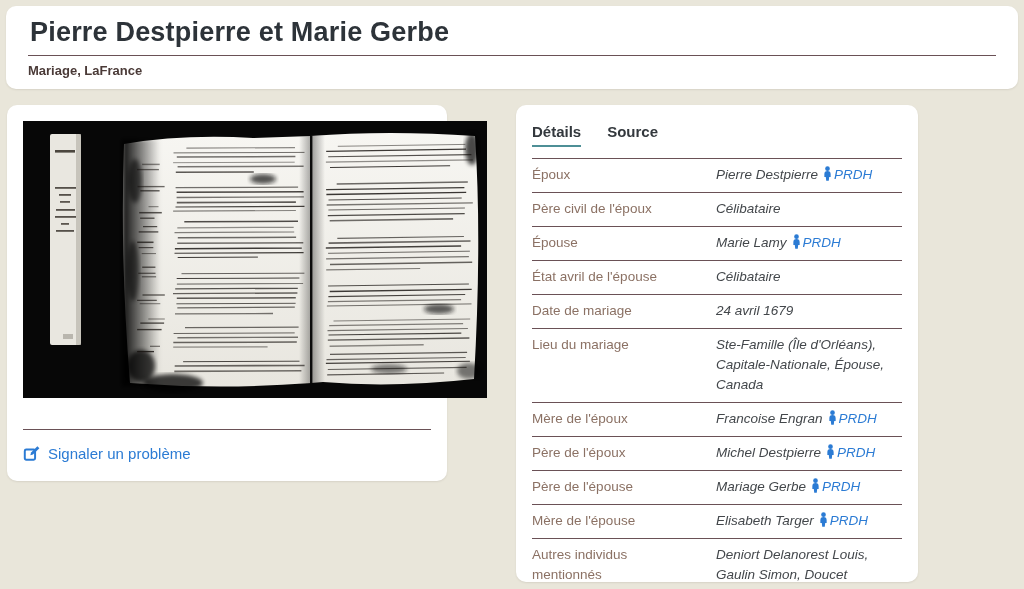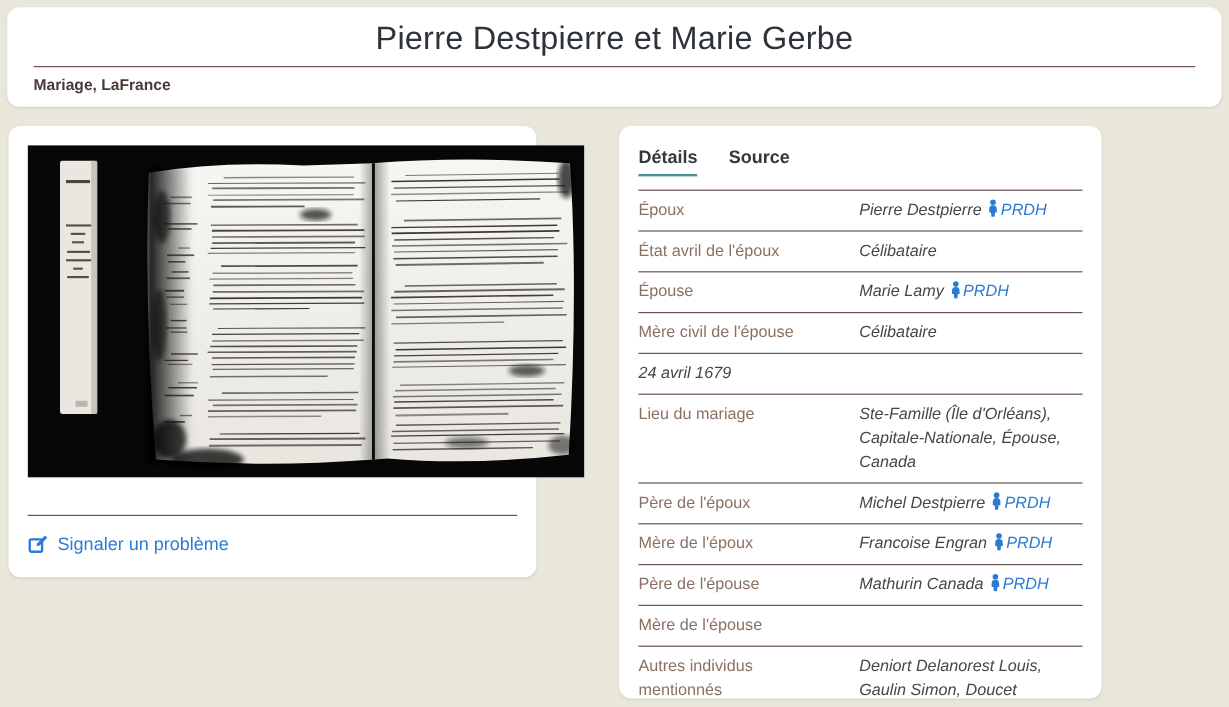--- a/index.html
+++ b/index.html
@@ -5,21 +5,21 @@
   html,body{margin:0;padding:0;}
   body{
     width:1024px;height:589px;position:relative;overflow:hidden;
     background:var(--bg,#e9e6da);
     font-family:"Liberation Sans","DejaVu Sans",sans-serif;
     -webkit-font-smoothing:antialiased;
   }
   .card{position:absolute;background:var(--card,#fff);border-radius:10px;box-shadow:0 1px 2px rgba(60,50,40,.10);}
   
   #header-card{left:6px;top:6px;width:1012px;height:83px;}
-  #record-title{margin:11px 10px 0;font-size:27px;font-weight:400;color:var(--title,#2d3339);letter-spacing:.2px;text-align:center;}
+  #record-title{margin:11px 24px 0;font-size:27px;font-weight:700;color:var(--title,#2d3339);letter-spacing:.2px;}
   #header-rule{margin:7px 22px 0;border:none;border-top:1px solid var(--rule,#6a5156);}
   #record-subtitle{margin:7px 22px 0;font-size:13px;font-weight:700;color:var(--subtitle,#4a3a37);}
   
   #media-card{left:7px;top:105px;width:440px;height:376px;padding:0;}
   #register-figure{position:absolute;left:16px;top:16px;width:464px;height:277px;cursor:pointer;}
   #register-figure svg{display:block;}
   #media-rule{position:absolute;left:16px;right:16px;top:324px;border:none;border-top:1px solid var(--rule,#6a5156);margin:0;}
   #report-link{
     position:absolute;left:16px;top:340px;display:inline-flex;align-items:center;gap:8px;
     color:var(--blue,#2b7bd4);font-size:15px;text-decoration:none;cursor:pointer;
@@ -227,72 +227,77 @@
 
     <div class="row">
       <div class="row-label">Époux</div>
       <div class="row-value"><span>Pierre Destpierre</span><a class="prdh"><svg width="9" height="15" viewBox="0 0 10 16">
               <circle cx="5" cy="2.6" r="2.6"></circle>
               <path d="M5 5.3c-2.4 0-3.5 1.4-3.5 3.5V12h1.6l.5 4h2.8l.5-4h1.6V8.8c0-2.1-1.1-3.5-3.5-3.5z"></path>
             </svg><span>PRDH</span></a></div>
     </div>
 
     <div class="row">
-      <div class="row-label">État avril de l'époux</div>
+      <div class="row-label">Père civil de l'époux</div>
       <div class="row-value"><span>Célibataire</span></div>
     </div>
 
     <div class="row">
       <div class="row-label">Épouse</div>
       <div class="row-value"><span>Marie Lamy</span><a class="prdh"><svg width="9" height="15" viewBox="0 0 10 16">
               <circle cx="5" cy="2.6" r="2.6"></circle>
               <path d="M5 5.3c-2.4 0-3.5 1.4-3.5 3.5V12h1.6l.5 4h2.8l.5-4h1.6V8.8c0-2.1-1.1-3.5-3.5-3.5z"></path>
             </svg><span>PRDH</span></a></div>
     </div>
 
     <div class="row">
-      <div class="row-label">Mère civil de l'épouse</div>
+      <div class="row-label">État avril de l'épouse</div>
       <div class="row-value"><span>Célibataire</span></div>
     </div>
 
     <div class="row">
+      <div class="row-label">Date de mariage</div>
       <div class="row-value"><span>24 avril 1679</span></div>
     </div>
 
     <div class="row">
       <div class="row-label">Lieu du mariage</div>
       <div class="row-value"><span>Ste-Famille (Île d'Orléans), Capitale-Nationale, Épouse, Canada</span></div>
     </div>
 
     <div class="row">
+      <div class="row-label">Mère de l'époux</div>
+      <div class="row-value"><span>Francoise Engran</span><a class="prdh"><svg width="9" height="15" viewBox="0 0 10 16">
+              <circle cx="5" cy="2.6" r="2.6"></circle>
+              <path d="M5 5.3c-2.4 0-3.5 1.4-3.5 3.5V12h1.6l.5 4h2.8l.5-4h1.6V8.8c0-2.1-1.1-3.5-3.5-3.5z"></path>
+            </svg><span>PRDH</span></a></div>
+    </div>
+
+    <div class="row">
       <div class="row-label">Père de l'époux</div>
       <div class="row-value"><span>Michel Destpierre</span><a class="prdh"><svg width="9" height="15" viewBox="0 0 10 16">
               <circle cx="5" cy="2.6" r="2.6"></circle>
               <path d="M5 5.3c-2.4 0-3.5 1.4-3.5 3.5V12h1.6l.5 4h2.8l.5-4h1.6V8.8c0-2.1-1.1-3.5-3.5-3.5z"></path>
             </svg><span>PRDH</span></a></div>
     </div>
 
     <div class="row">
-      <div class="row-label">Mère de l'époux</div>
-      <div class="row-value"><span>Francoise Engran</span><a class="prdh"><svg width="9" height="15" viewBox="0 0 10 16">
-              <circle cx="5" cy="2.6" r="2.6"></circle>
-              <path d="M5 5.3c-2.4 0-3.5 1.4-3.5 3.5V12h1.6l.5 4h2.8l.5-4h1.6V8.8c0-2.1-1.1-3.5-3.5-3.5z"></path>
-            </svg><span>PRDH</span></a></div>
-    </div>
-
-    <div class="row">
       <div class="row-label">Père de l'épouse</div>
-      <div class="row-value"><span>Mathurin Canada</span><a class="prdh"><svg width="9" height="15" viewBox="0 0 10 16">
+      <div class="row-value"><span>Mariage Gerbe</span><a class="prdh"><svg width="9" height="15" viewBox="0 0 10 16">
               <circle cx="5" cy="2.6" r="2.6"></circle>
               <path d="M5 5.3c-2.4 0-3.5 1.4-3.5 3.5V12h1.6l.5 4h2.8l.5-4h1.6V8.8c0-2.1-1.1-3.5-3.5-3.5z"></path>
             </svg><span>PRDH</span></a></div>
     </div>
 
     <div class="row">
       <div class="row-label">Mère de l'épouse</div>
+      <div class="row-value"><span>Elisabeth Targer</span><a class="prdh"><svg width="9" height="15" viewBox="0 0 10 16">
+              <circle cx="5" cy="2.6" r="2.6"></circle>
+              <path d="M5 5.3c-2.4 0-3.5 1.4-3.5 3.5V12h1.6l.5 4h2.8l.5-4h1.6V8.8c0-2.1-1.1-3.5-3.5-3.5z"></path>
+            </svg><span>PRDH</span></a></div>
     </div>
 
     <div class="row">
       <div class="row-label">Autres individus mentionnés</div>
       <div class="row-value"><span>Deniort Delanorest Louis, Gaulin Simon, Doucet Alexandre, Gerbe F</span></div>
     </div>
 
   </div>
 </div>
 

